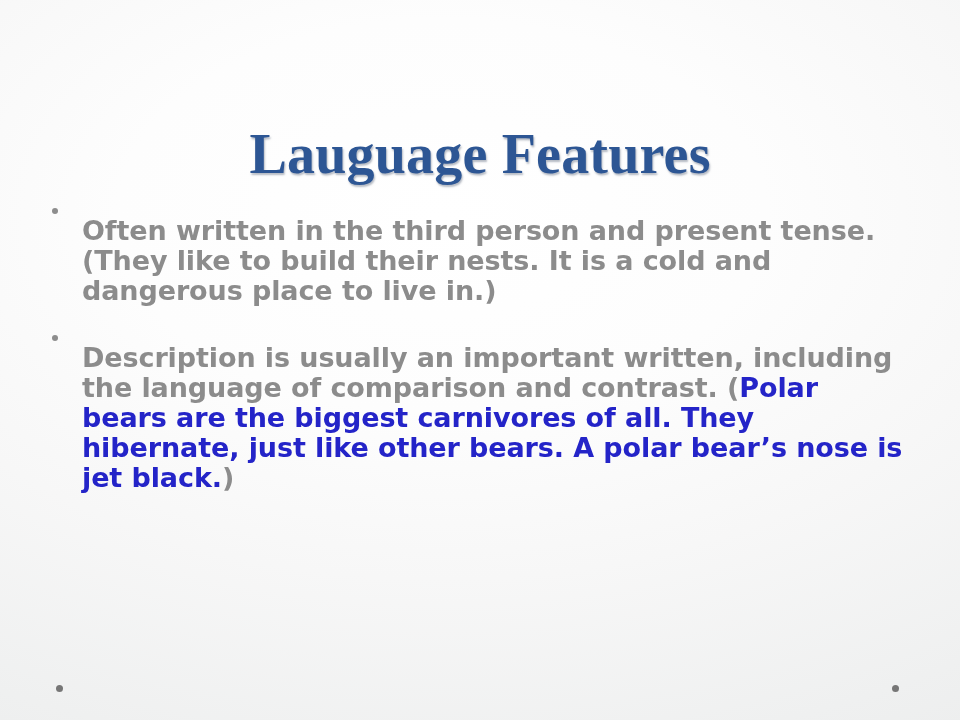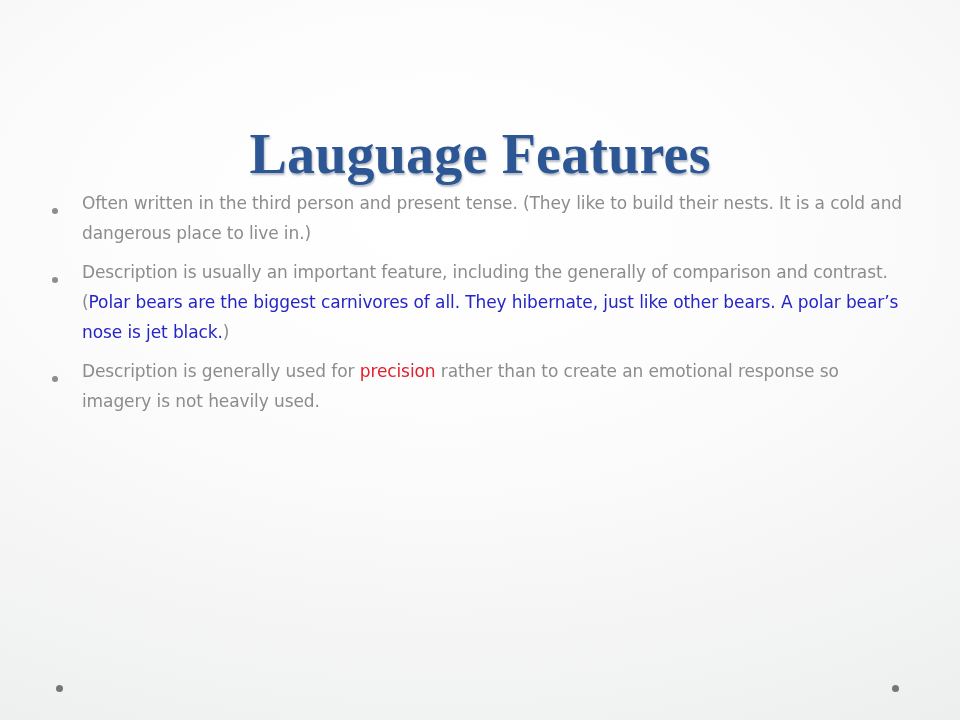--- a/index.html
+++ b/index.html
@@ -71,25 +71,26 @@
     display: inline-block;
     width: 6px;
     height: 6px;
     border-radius: 50%;
     background: #8d8d8d;
   }
 
   .bullet-text {
     flex: 1 1 auto;
     font-family: "DejaVu Sans", "Liberation Sans", sans-serif;
-    font-size: 17px;
+    font-size: 27px;
     line-height: 30px;
     color: #8c8c8c;
     letter-spacing: -0.1px;
-    font-weight: 400;
+    font-weight: 700;
+    margin-top: 28px;
   }
 
   .red      { color: #e0202b; }
   .blue     { color: #2424c8; }
   .u-grey   { text-decoration: underline; text-decoration-color: #9a9a9a; text-underline-offset: 3px; }
   .u-red    { text-decoration: underline; text-decoration-color: #e0202b; text-underline-offset: 3px; }
 
   
   .foot-dot {
     position: absolute;
@@ -116,29 +117,23 @@
       <div class="bullet-text">
         <span>Often written in the third person and present tense. (They like to build their nests. It is a cold and dangerous place to live in.)</span>
       </div>
     </div>
 
 
 
     <div class="bullet-row">
       <span class="bullet-mark"><i class="dot"></i></span>
       <div class="bullet-text">
-        <span>Description is usually an important feature, including the generally of comparison and contrast. (</span><span class="blue">Polar bears are the biggest carnivores of all. They hibernate, just like other bears. A polar bear’s nose is jet black.</span><span>)</span>
+        <span>Description is usually an important written, including the language of comparison and contrast. (</span><span class="blue">Polar bears are the biggest carnivores of all. They hibernate, just like other bears. A polar bear’s nose is jet black.</span><span>)</span>
       </div>
     </div>
 
-    <div class="bullet-row">
-      <span class="bullet-mark"><i class="dot"></i></span>
-      <div class="bullet-text">
-        <span>Description is generally used for </span><span class="red">precision</span><span> rather than to create an emotional response so imagery is not heavily used.</span>
-      </div>
-    </div>
 
   </div>
 
   <span id="foot-dot-left" class="foot-dot"></span>
   <span id="foot-dot-right" class="foot-dot"></span>
 
 </div>
 
 </body></html>

